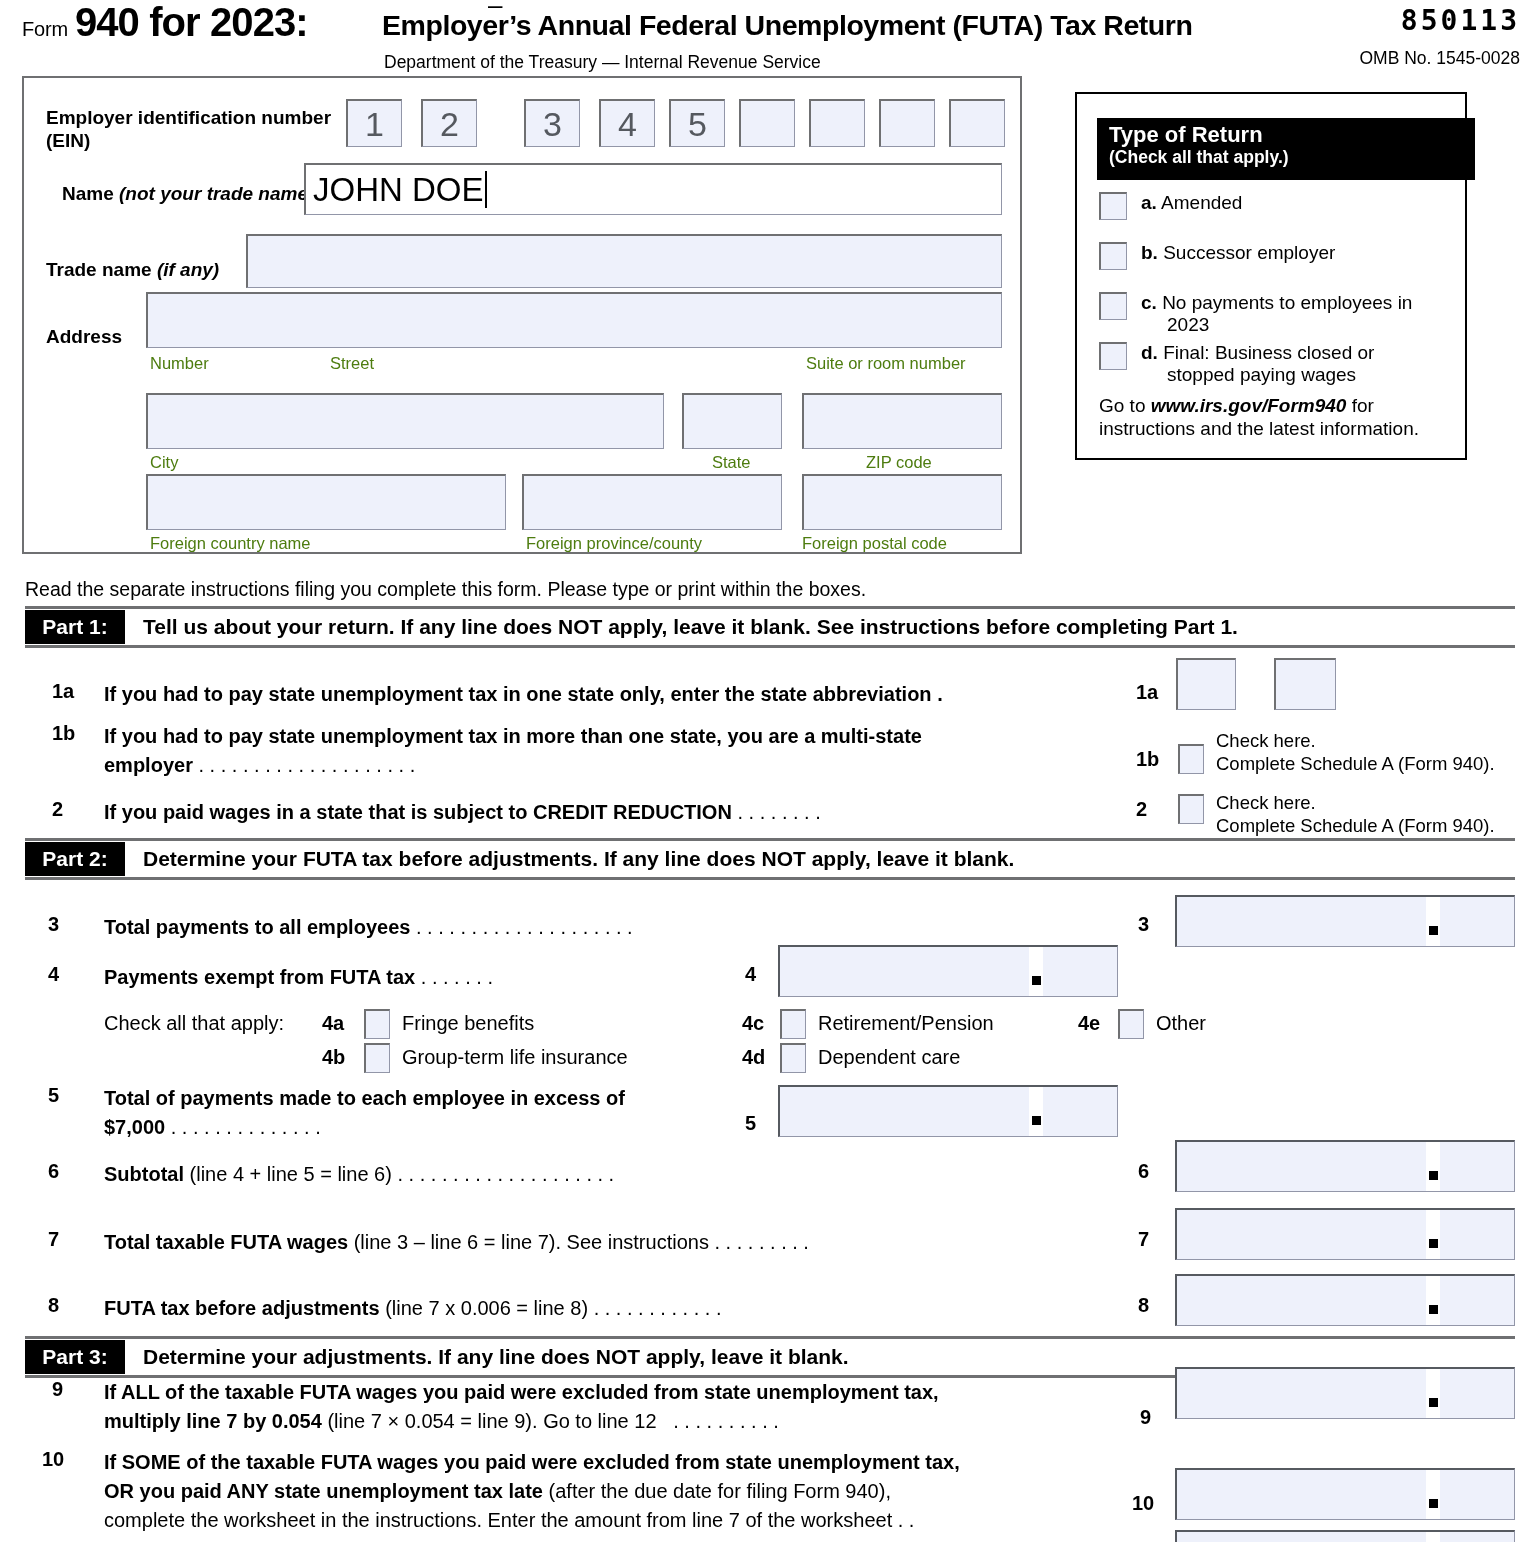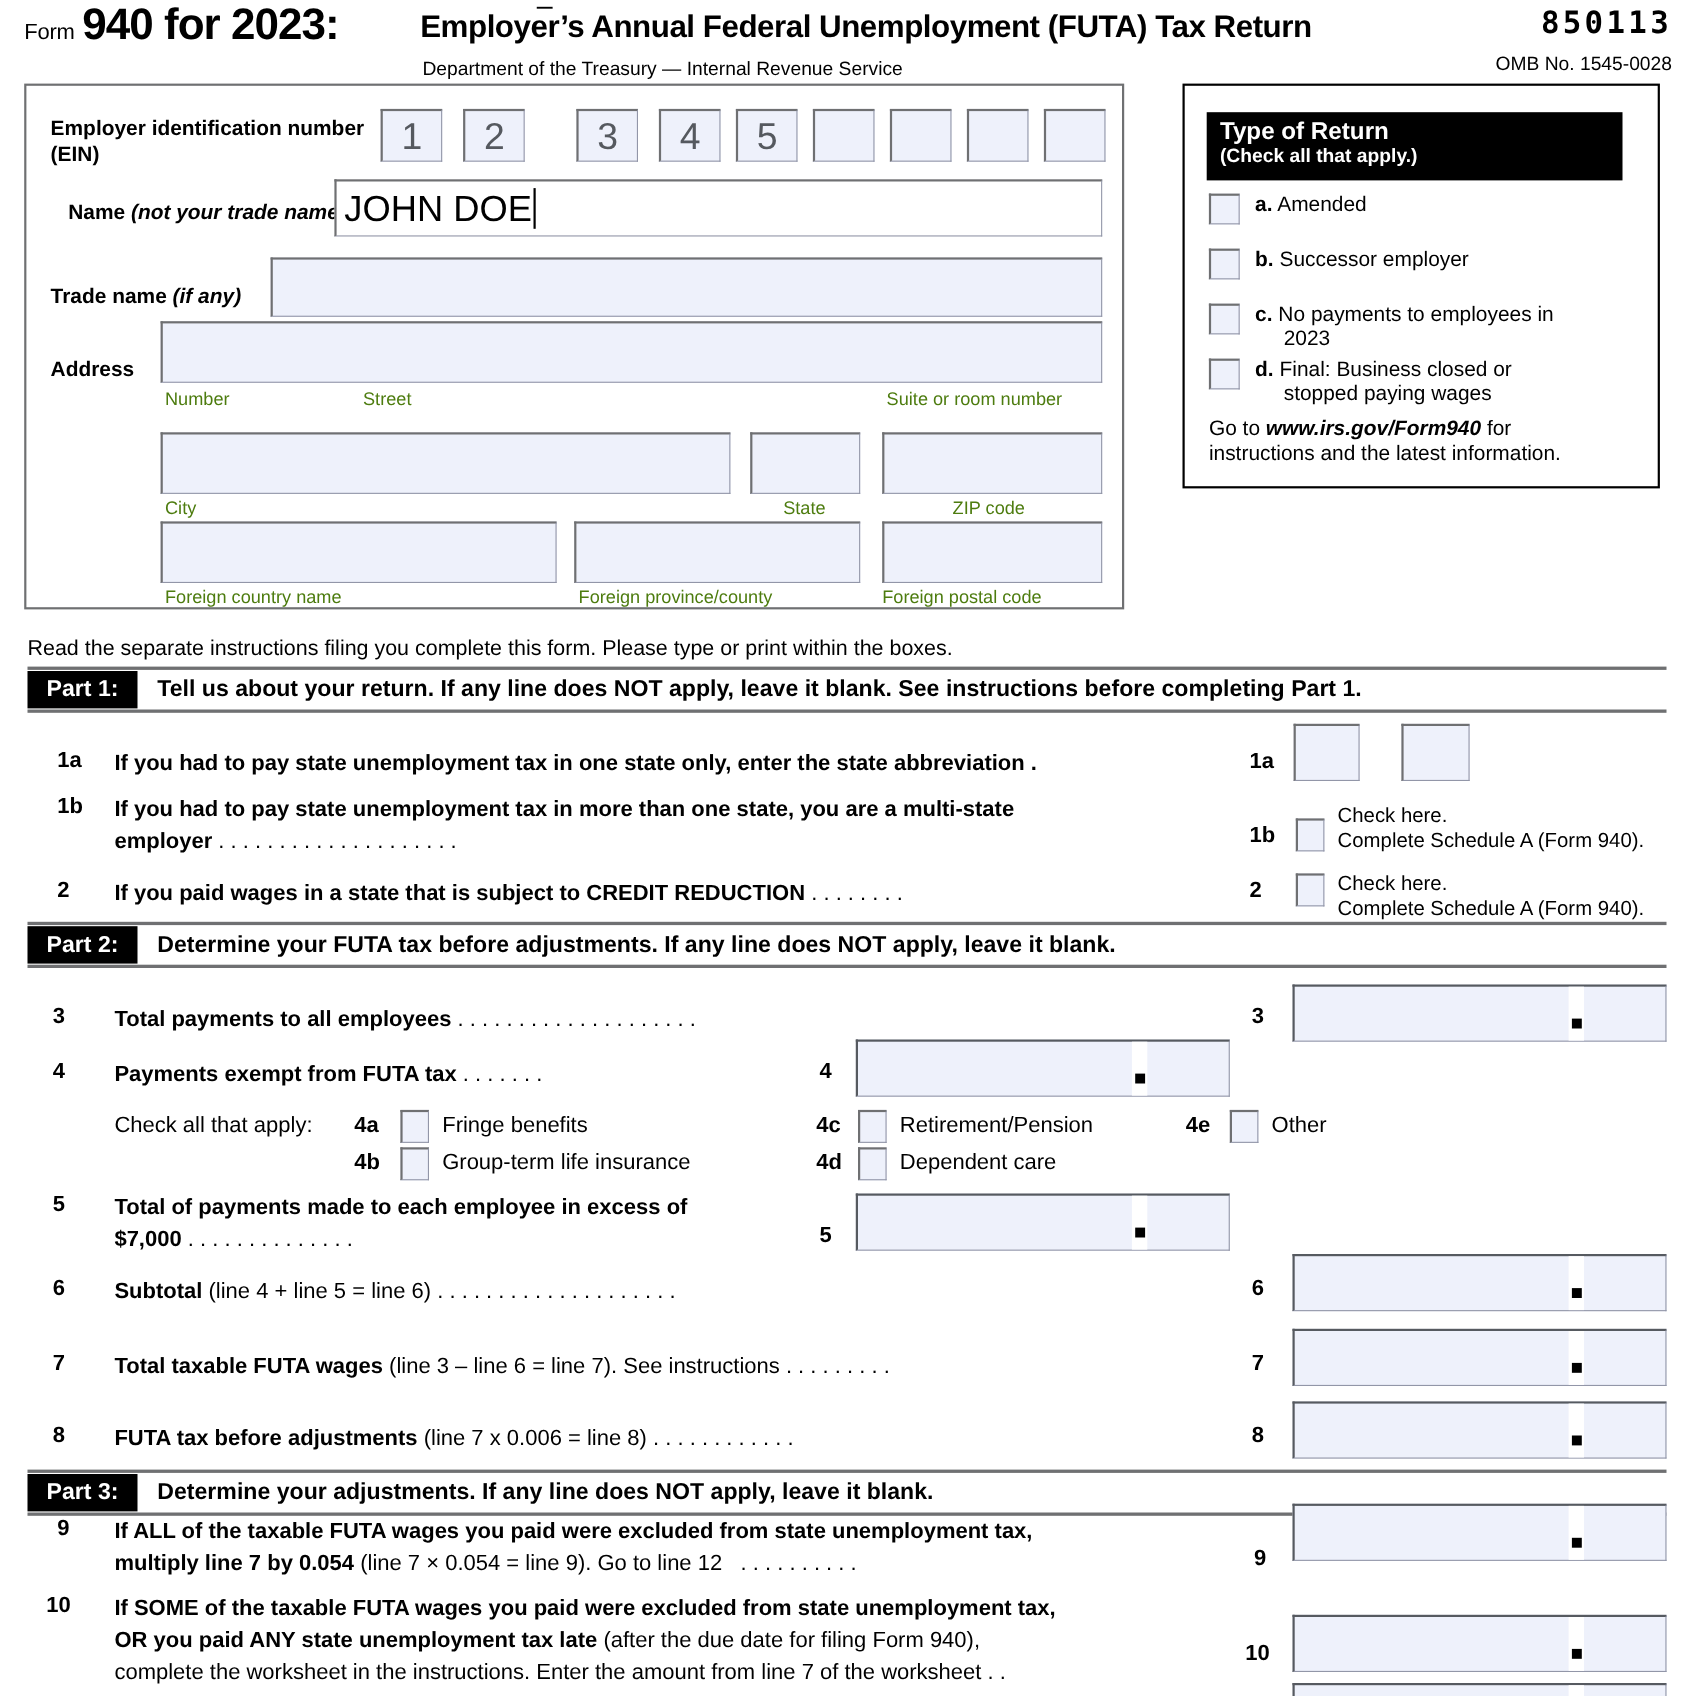--- a/index.html
+++ b/index.html
@@ -40,21 +40,21 @@
     font-size: 17.5px; white-space: nowrap;
   }
 
   
   .topwrap { position: absolute; left: 0; top: 76px; width: 1540px; height: 408px; }
   .idbox {
     position: absolute; left: 22px; top: 0; width: 1000px; height: 478px;
     border: 2px solid #6f7072; background: #fff;
   }
   .typebox {
-    position: absolute; left: 1075px; top: 0; width: 434px; height: 368px;
+    position: absolute; left: 1075px; top: 16px; width: 392px; height: 368px;
     border: 2px solid #000; background: #fff;
   }
   .lbl-ital { font-style: italic; font-weight: bold; font-size: 19px; }
 
   .row-label { position: absolute; font-size: 19px; font-weight: bold; line-height: 1.22; }
 
   
   .field {
     position: absolute;
     background: #eef1fb;

